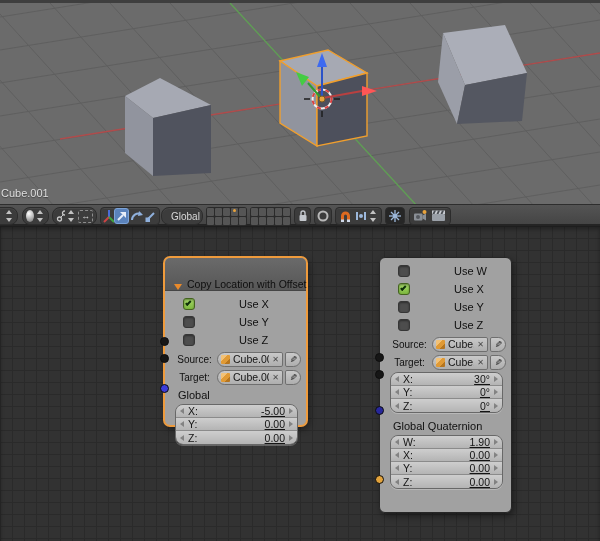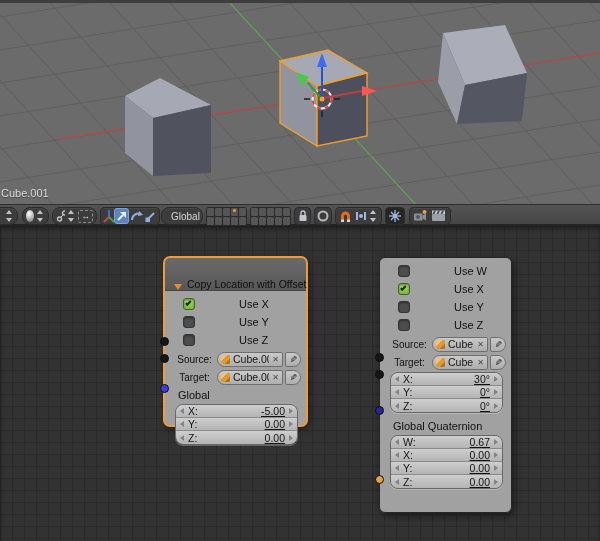--- a/index.html
+++ b/index.html
@@ -416,21 +416,21 @@
             <span class="nlabel">Z:</span>
             <span class="nvalue">0°</span>
             <span class="aR"></span>
           </div>
         </div>
         <div class="seclabel" style="margin-top:7px;">Global Quaternion</div>
         <div class="vgrp">
           <div class="nrow">
             <span class="aL"></span>
             <span class="nlabel">W:</span>
-            <span class="nvalue">0.67</span>
+            <span class="nvalue">1.90</span>
             <span class="aR"></span>
           </div>
           <div class="nrow">
             <span class="aL"></span>
             <span class="nlabel">X:</span>
             <span class="nvalue">0.00</span>
             <span class="aR"></span>
           </div>
           <div class="nrow">
             <span class="aL"></span>

